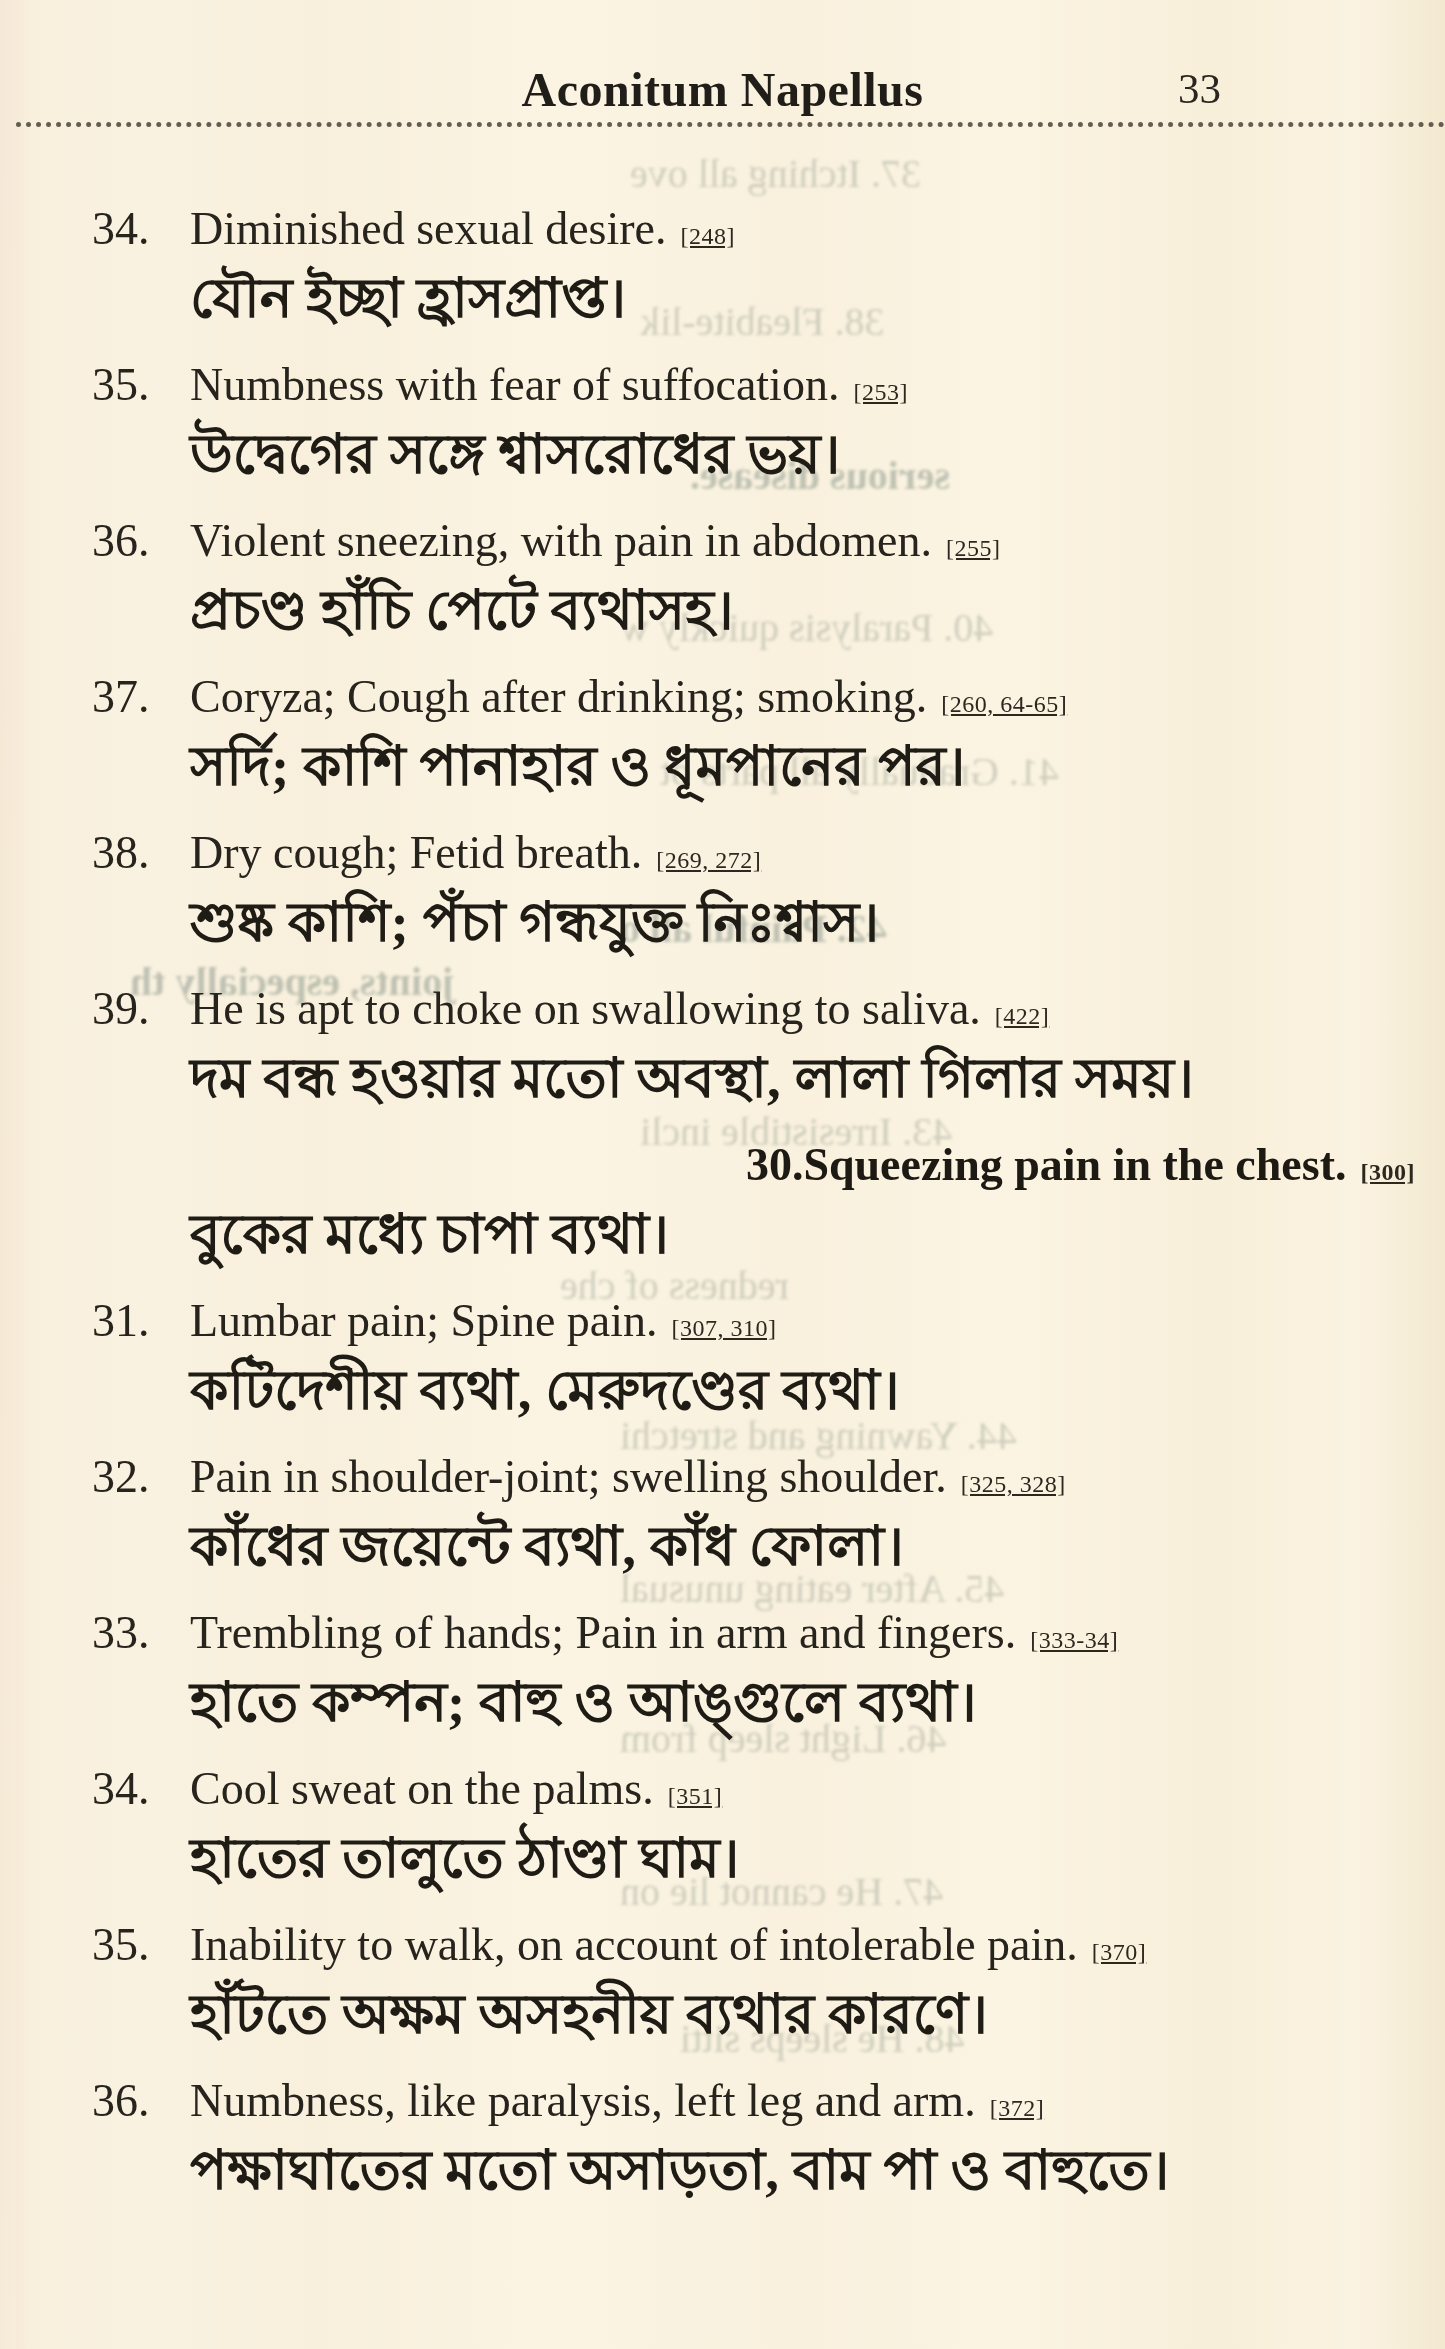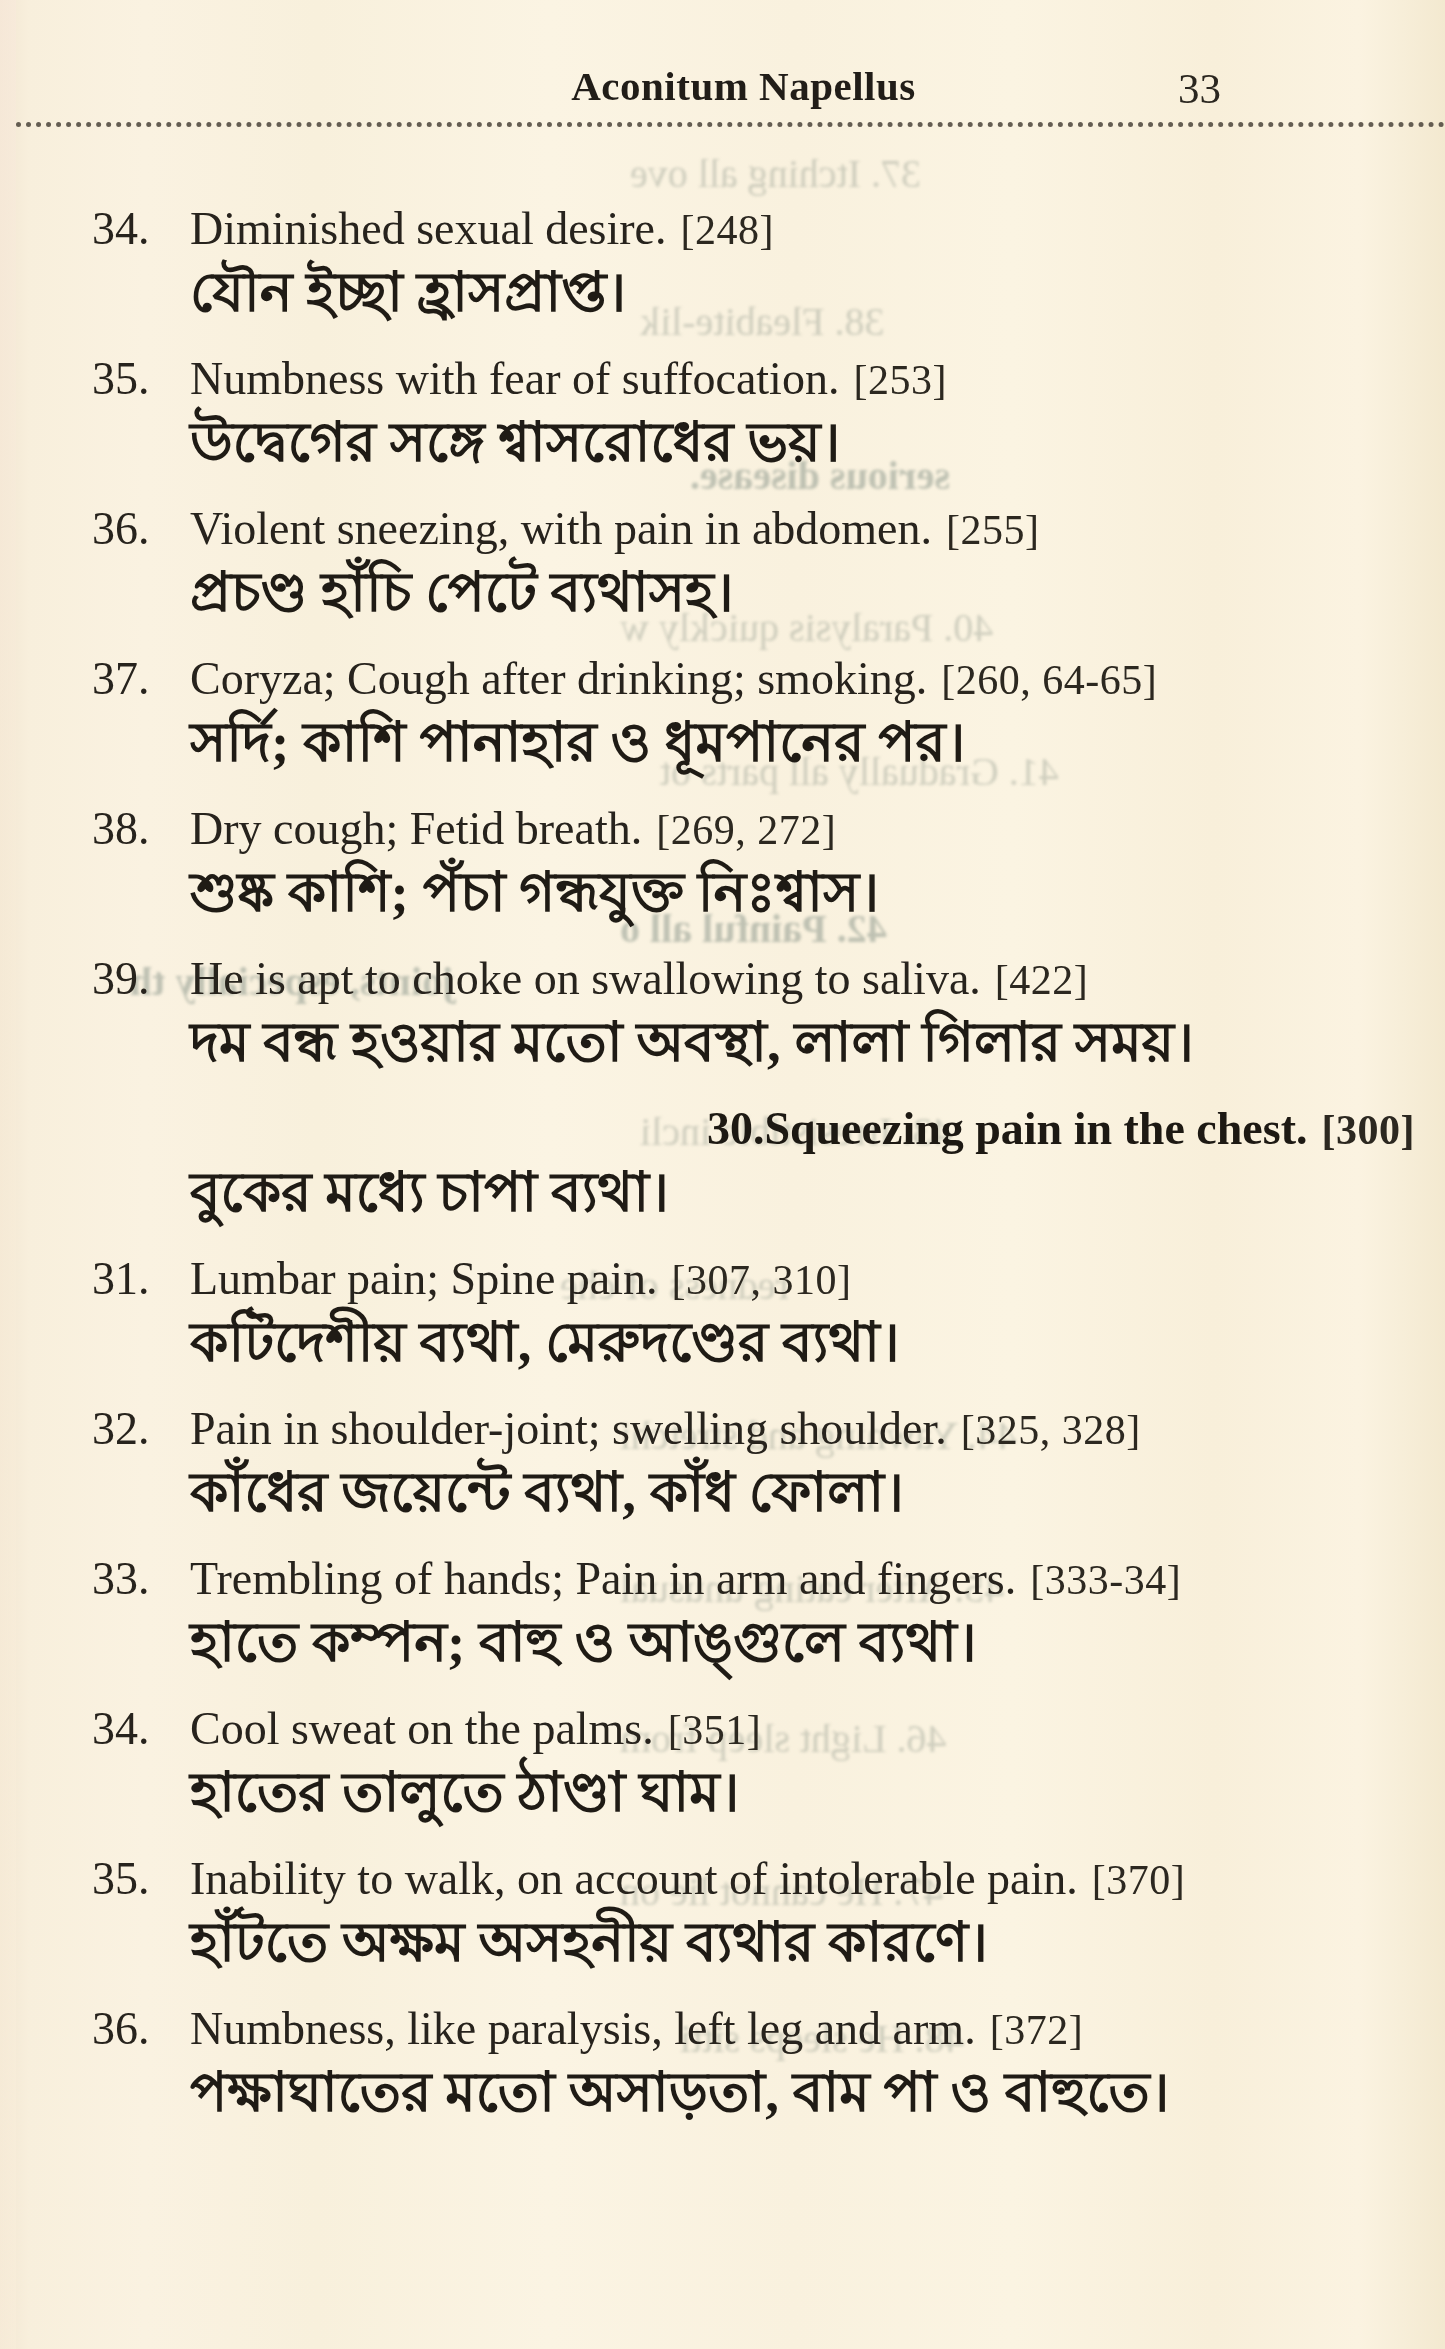--- a/index.html
+++ b/index.html
@@ -23,22 +23,22 @@
     content: "";
     position: absolute; left: 0; top: 0; bottom: 0; width: 16px;
     background: linear-gradient(180deg, #f8e9dc, #f7ecd8 40%, #f9eedb);
     opacity: .55;
     pointer-events: none;
   }
 
   .header { position: absolute; top: 62px; left: 0; right: 0; height: 56px; }
   .page-title {
     position: absolute; left: 50%; transform: translateX(-50%);
-    top: 0; font-size: 41px; font-weight: 700; letter-spacing: .5px;
-    white-space: nowrap; color: #211d18; margin-left: 21px;
+    top: 0; font-size: 48px; font-weight: 700; letter-spacing: .5px;
+    white-space: nowrap; color: #211d18;
   }
   .page-number {
     position: absolute; left: 1178px; top: 2px;
     font-size: 43px; color: #2a261f;
   }
 
   .dotted-divider {
     position: absolute; top: 122px; left: 16px; right: 0; height: 0;
     border-top: 5px dotted #4b443a; opacity: .85;
   }
@@ -47,21 +47,21 @@
     position: absolute; top: 202px; left: 92px; right: 30px;
   }
   .item { margin-bottom: 33px; }
   .line-en {
     font-size: 46px; line-height: 54px; margin-bottom: 10px;
     white-space: nowrap; color: #27231d;
   }
   .item.bold .line-en, .item.bold .item-number { font-weight: 700; color: #1d1913; text-align: right; }
   .item-number { display: inline-block; width: 98px; }
   .item-ref {
-    font-size: 42px; margin-left: 14px; letter-spacing: .5px; color: #2c2820;
+    font-size: 24px; margin-left: 14px; letter-spacing: .5px; color: #2c2820; text-decoration: underline;
   }
   .line-bn {
     font-size: 55px; line-height: 52px; padding-left: 98px;
     font-weight: 600; white-space: nowrap; color: #1f1b15;
   }
 
   
   .ghost-layer { position: absolute; inset: 0; pointer-events: none; }
   .ghost {
     position: absolute; white-space: nowrap;

